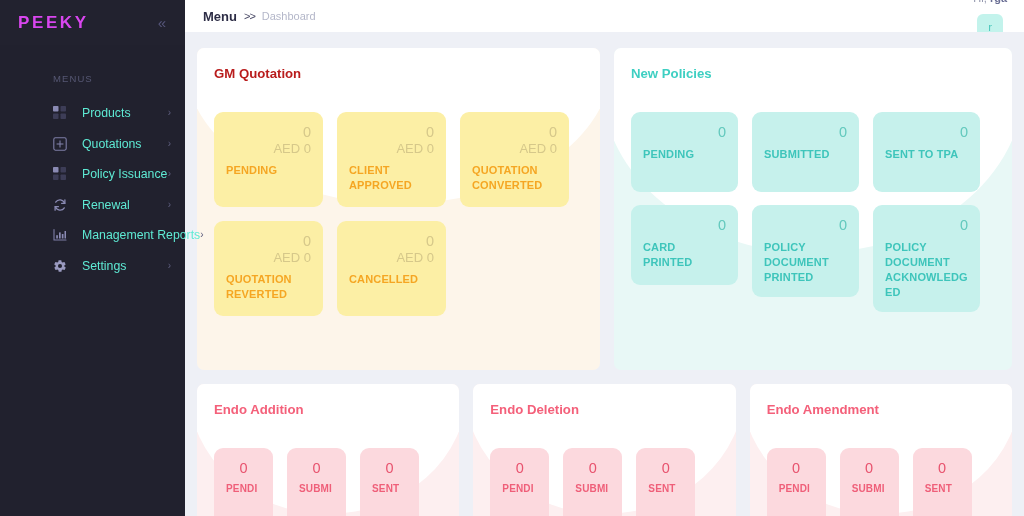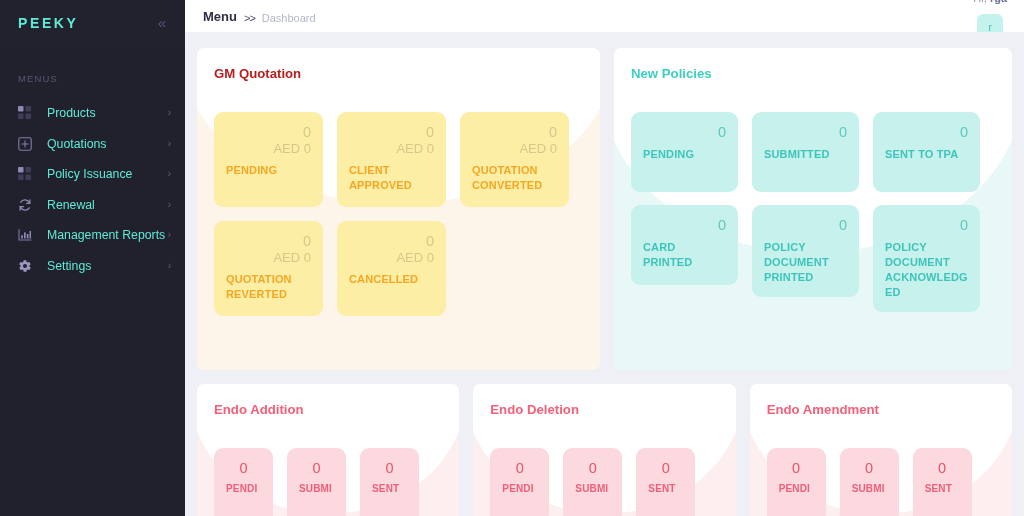--- a/index.html
+++ b/index.html
@@ -34,39 +34,40 @@
   #sidebar-brand {
     height: 45px;
     display: flex;
     align-items: center;
     padding: 0 16px 0 18px;
     justify-content: space-between;
     background: #22222f;
   }
 
   #brand-text {
-    color: #5eead4;
-    font-size: 14px;
+    color: #d946ef;
+    font-size: 17px;
     font-weight: bold;
     letter-spacing: 2.6px;
   }
 
   #collapse-btn {
     color: #55557a;
     font-size: 15px;
     line-height: 1;
     cursor: pointer;
     padding: 2px 3px;
   }
 
   #sidebar-body {
     flex: 1;
     background: #21212e;
     padding-top: 28px;
     position: relative;
+    padding-left: 35px;
   }
 
   #menus-label {
     color: #565773;
     font-size: 9.5px;
     letter-spacing: 1.1px;
     padding: 0 0 14px 18px;
   }
 
   .nav-item {
@@ -117,21 +118,21 @@
     min-height: 32px;
     background: #ffffff;
     display: flex;
     align-items: center;
     padding: 0 17px 0 18px;
     justify-content: space-between;
   }
 
   #breadcrumb {
     display: flex;
-    align-items: flex-end;
+    align-items: center;
     gap: 4px;
   }
   #bc-menu {
     font-size: 13px;
     font-weight: bold;
     color: #2d2d46;
   }
   #bc-sep {
     font-size: 11px;
     color: #4a4a66;

